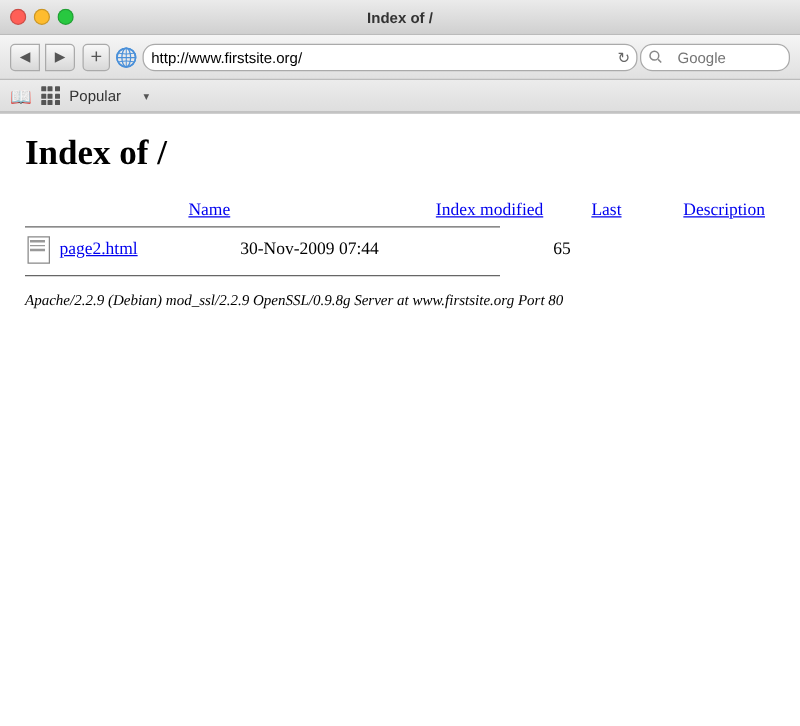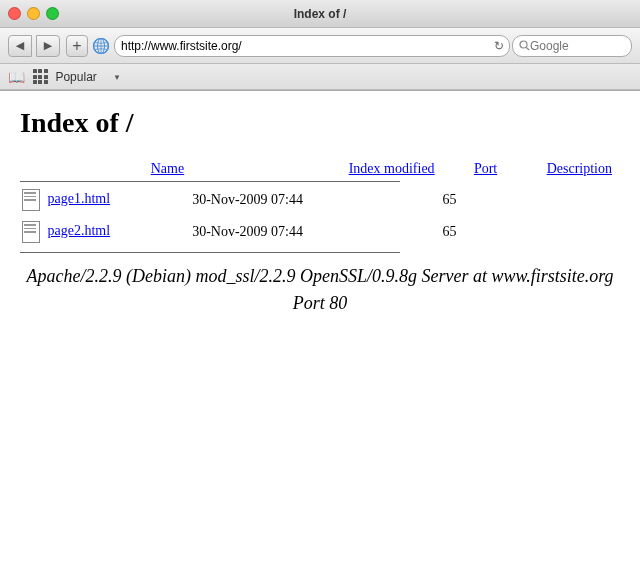--- a/index.html
+++ b/index.html
@@ -109,21 +109,21 @@
     }
 
     .search-bar {
       display: flex;
       align-items: center;
       height: 22px;
       border: 1px solid #aaa;
       border-radius: 10px;
       padding: 0 6px;
       background: #fff;
-      gap: 0;
+      gap: 12px;
       min-width: 120px;
     }
     .search-input {
       border: none;
       outline: none;
       font-size: 12px;
       width: 70px;
       background: transparent;
     }
 
@@ -258,25 +258,24 @@
 
     .bottom-separator {
       border: none;
       border-top: 1px solid #666;
       width: 380px;
       margin: 4px 0 10px 0;
     }
 
     .server-info {
       font-style: italic;
-      font-size: 18px;
+      font-size: 12px;
       color: #000;
       max-width: 600px;
       line-height: 1.5;
-      text-align: center;
     }
 
     
     .grid-dots {
       display: grid;
       grid-template-columns: repeat(3, 4px);
       gap: 1.5px;
     }
     .grid-dot {
       width: 4px;
@@ -365,49 +364,33 @@
   <table class="file-table">
     <thead>
       <tr>
         <th class="col-name">
           <a href="#">Name</a>
         </th>
         <th class="col-modified">
           <a href="#">Index modified</a>
         </th>
         <th class="col-size">
-          <a href="#">Port</a>
+          <a href="#">Last</a>
         </th>
         <th class="col-desc">
           <a href="#">Description</a>
         </th>
       </tr>
       <tr class="separator-row">
         <td colspan="4">
             <hr class="separator-line">
           </td>
       </tr>
     </thead>
     <tbody id="file-list">
-    <tr class="file-row">
-      <td>
-        <span class="file-icon">
-          <div class="file-icon-body"></div>
-          <div class="file-icon-lines">
-            <span></span>
-                <span></span>
-                <span></span>
-          </div>
-        </span>
-        <a href="page1.html" class="file-link">page1.html</a>
-      </td>
-      <td>30-Nov-2009 07:44</td>
-      <td>65</td>
-      <td></td>
-    </tr>
         <tr class="file-row">
       <td>
         <span class="file-icon">
           <div class="file-icon-body"></div>
           <div class="file-icon-lines">
             <span></span>
                 <span></span>
                 <span></span>
           </div>
         </span>

